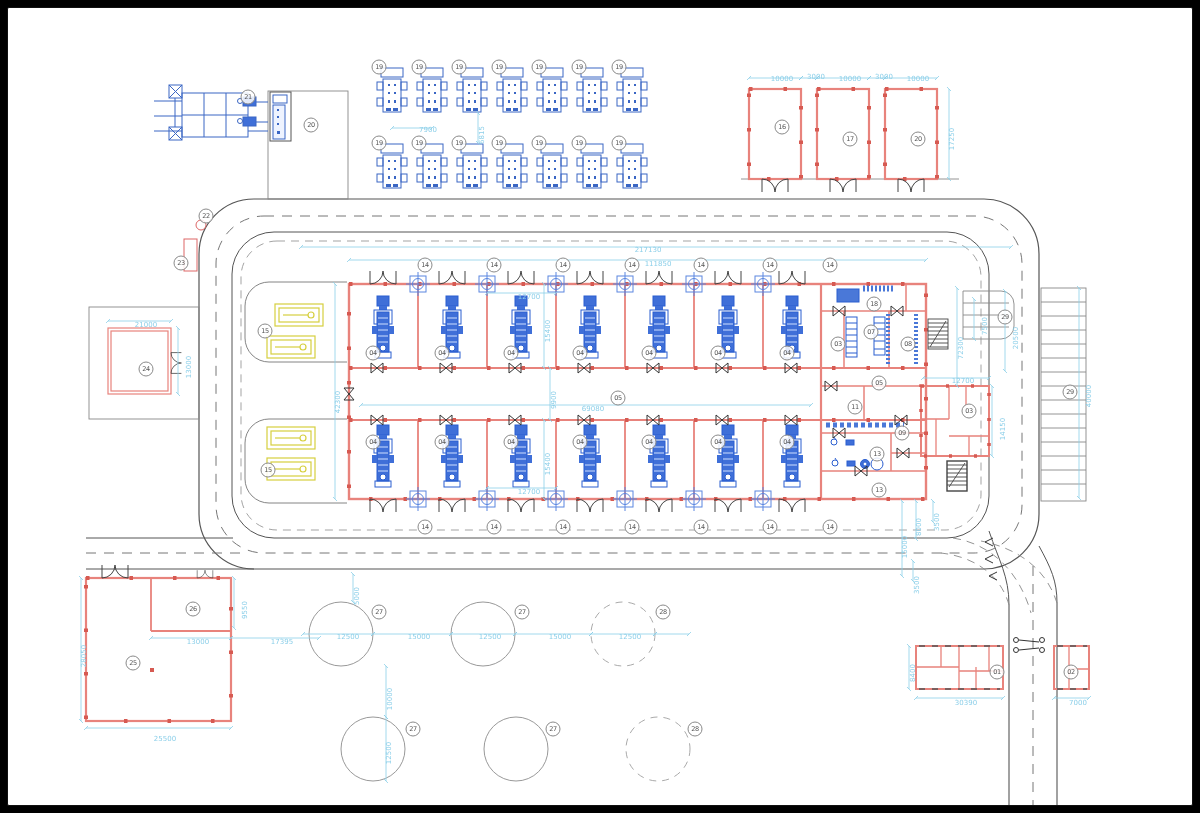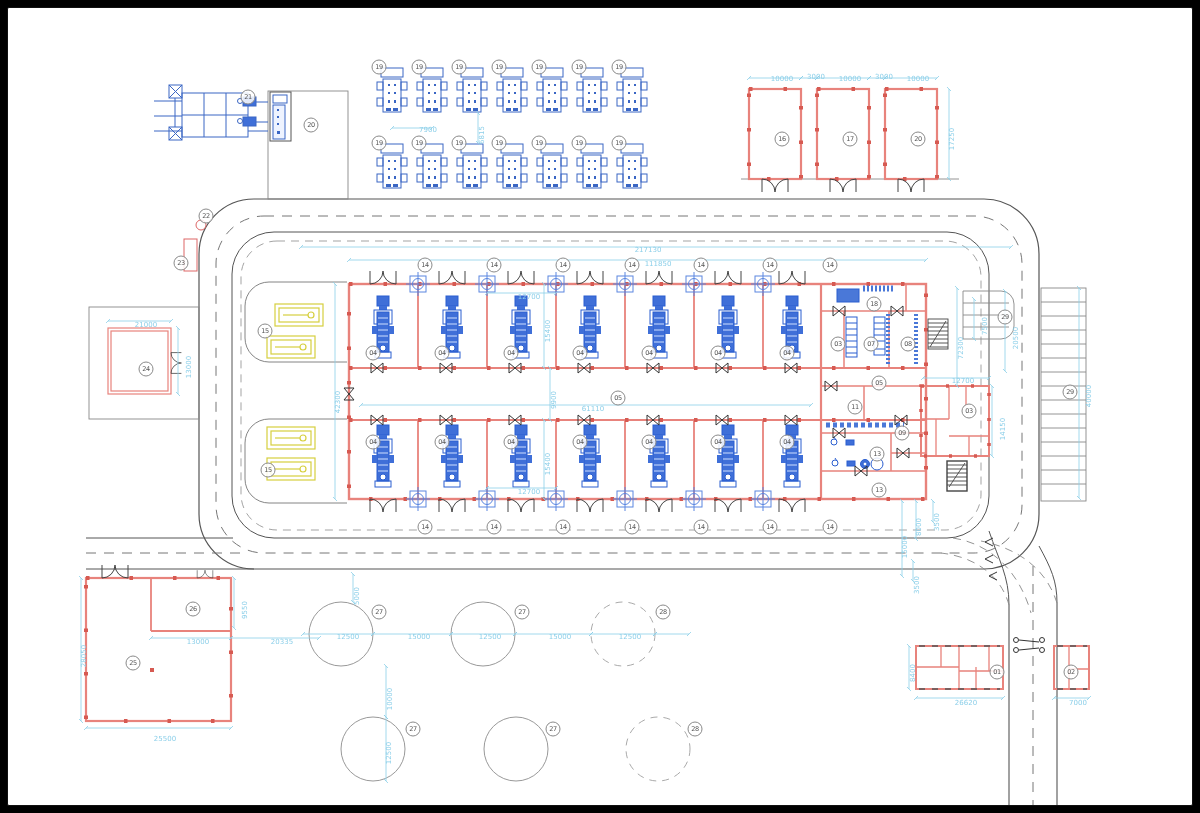--- a/index.html
+++ b/index.html
@@ -398,21 +398,21 @@
   <div class="co" style="left:371px;top:135px">19</div>
   <div class="co" style="left:411px;top:135px">19</div>
   <div class="co" style="left:451px;top:135px">19</div>
   <div class="co" style="left:491px;top:135px">19</div>
   <div class="co" style="left:531px;top:135px">19</div>
   <div class="co" style="left:571px;top:135px">19</div>
   <div class="co" style="left:611px;top:135px">19</div>
 
   <div class="co" style="left:240px;top:89px">21</div>
   <div class="co" style="left:303px;top:117px">20</div>
-  <div class="co" style="left:774px;top:131px">16</div>
+  <div class="co" style="left:774px;top:119px">16</div>
   <div class="co" style="left:842px;top:131px">17</div>
   <div class="co" style="left:910px;top:131px">20</div>
   <div class="co" style="left:198px;top:208px">22</div>
   <div class="co" style="left:173px;top:255px">23</div>
   <div class="co" style="left:138px;top:361px">24</div>
   <div class="co" style="left:257px;top:323px">15</div>
   <div class="co" style="left:260px;top:462px">15</div>
 
   <div class="co" style="left:417px;top:257px">14</div>
   <div class="co" style="left:486px;top:257px">14</div>
@@ -441,21 +441,21 @@
   <div class="co" style="left:503px;top:434px">04</div>
   <div class="co" style="left:572px;top:434px">04</div>
   <div class="co" style="left:641px;top:434px">04</div>
   <div class="co" style="left:710px;top:434px">04</div>
   <div class="co" style="left:779px;top:434px">04</div>
 
   <div class="co" style="left:610px;top:390px">05</div>
   <div class="co" style="left:871px;top:375px">05</div>
   <div class="co" style="left:866px;top:296px">18</div>
   <div class="co" style="left:830px;top:336px">03</div>
-  <div class="co" style="left:863px;top:336px">07</div>
+  <div class="co" style="left:863px;top:324px">07</div>
   <div class="co" style="left:900px;top:336px">08</div>
   <div class="co" style="left:847px;top:399px">11</div>
   <div class="co" style="left:894px;top:425px">09</div>
   <div class="co" style="left:869px;top:446px">13</div>
   <div class="co" style="left:871px;top:482px">13</div>
   <div class="co" style="left:961px;top:403px">03</div>
   <div class="co" style="left:997px;top:309px">29</div>
   <div class="co" style="left:1062px;top:384px">29</div>
 
   <div class="co" style="left:125px;top:655px">25</div>
@@ -475,47 +475,47 @@
   <div class="dim" style="left:808px;top:69px">3000</div>
   <div class="dim" style="left:842px;top:71px">10000</div>
   <div class="dim" style="left:876px;top:69px">3000</div>
   <div class="dim" style="left:910px;top:71px">10000</div>
   <div class="dim v" style="left:944px;top:131px">17250</div>
   <div class="dim" style="left:640px;top:242px">217130</div>
   <div class="dim" style="left:650px;top:256px">111850</div>
   <div class="dim" style="left:521px;top:289px">12700</div>
   <div class="dim v" style="left:540px;top:323px">15400</div>
   <div class="dim v" style="left:546px;top:392px">9900</div>
-  <div class="dim" style="left:585px;top:401px">61110</div>
+  <div class="dim" style="left:585px;top:401px">69080</div>
   <div class="dim v" style="left:330px;top:394px">42300</div>
   <div class="dim v" style="left:540px;top:456px">15400</div>
   <div class="dim" style="left:521px;top:484px">12700</div>
   <div class="dim v" style="left:953px;top:340px">72300</div>
   <div class="dim v" style="left:977px;top:318px">7500</div>
   <div class="dim v" style="left:1008px;top:330px">20500</div>
   <div class="dim" style="left:955px;top:373px">12700</div>
   <div class="dim v" style="left:995px;top:421px">14150</div>
   <div class="dim v" style="left:1081px;top:388px">40000</div>
   <div class="dim" style="left:138px;top:317px">21000</div>
   <div class="dim v" style="left:181px;top:359px">13000</div>
   <div class="dim v" style="left:76px;top:648px">28050</div>
   <div class="dim" style="left:157px;top:731px">25500</div>
   <div class="dim" style="left:190px;top:634px">13000</div>
   <div class="dim v" style="left:237px;top:602px">9550</div>
-  <div class="dim" style="left:274px;top:634px">20335</div>
+  <div class="dim" style="left:274px;top:634px">17395</div>
   <div class="dim v" style="left:349px;top:588px">5000</div>
   <div class="dim" style="left:340px;top:629px">12500</div>
   <div class="dim" style="left:411px;top:629px">15000</div>
   <div class="dim" style="left:482px;top:629px">12500</div>
   <div class="dim" style="left:552px;top:629px">15000</div>
   <div class="dim" style="left:622px;top:629px">12500</div>
   <div class="dim v" style="left:382px;top:691px">10000</div>
   <div class="dim v" style="left:381px;top:745px">12500</div>
   <div class="dim v" style="left:905px;top:665px">8400</div>
-  <div class="dim" style="left:958px;top:695px">26620</div>
+  <div class="dim" style="left:958px;top:695px">30390</div>
   <div class="dim" style="left:1070px;top:695px">7000</div>
   <div class="dim v" style="left:897px;top:539px">15000</div>
   <div class="dim v" style="left:911px;top:519px">8000</div>
   <div class="dim v" style="left:929px;top:514px">3500</div>
   <div class="dim v" style="left:909px;top:577px">3500</div>
 </div>
 
 </div>
 </div>
 

